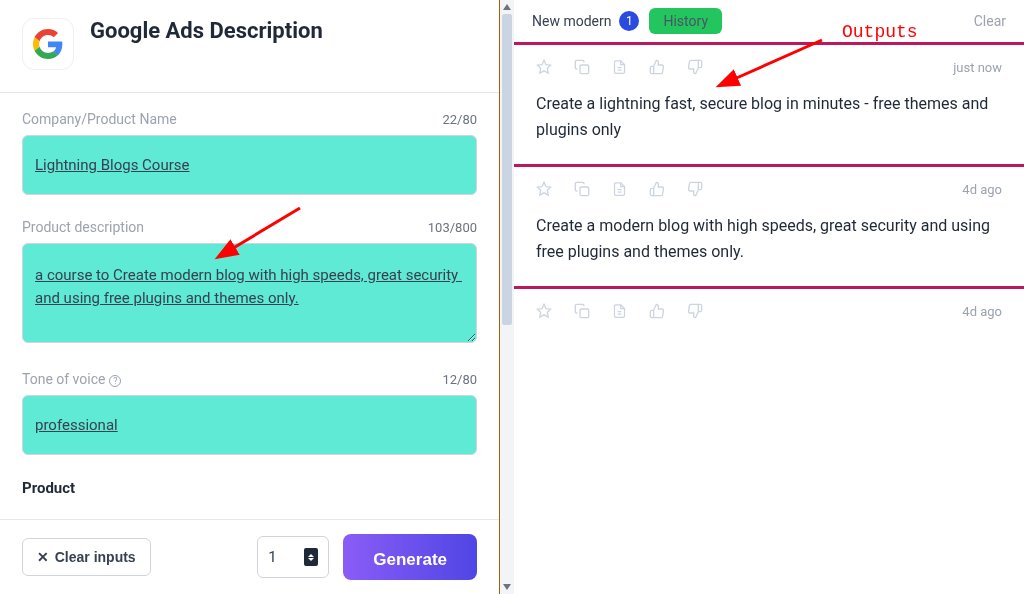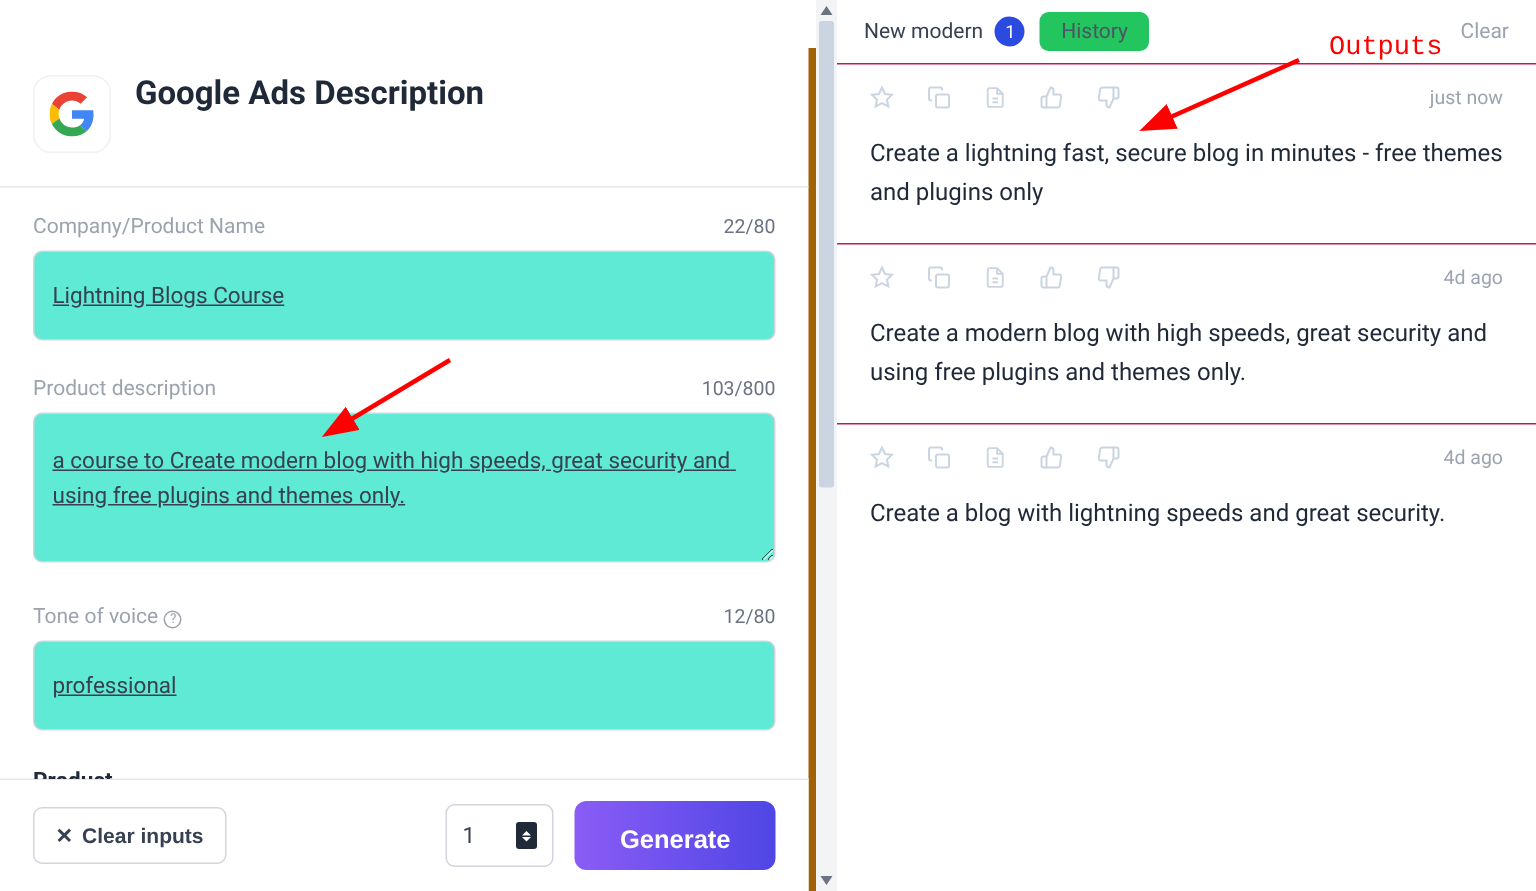--- a/index.html
+++ b/index.html
@@ -11,26 +11,25 @@
     overflow: hidden;
     position: relative;
     color: #1f2937;
   }
   .app {
     display: flex;
     height: 100%;
   }
   
   .left {
-    width: 544px;
-    border-right: 5px solid #a16207;
+    width: 500px;
+    border-right: 1px solid #a16207;
     display: flex;
     flex-direction: column;
     position: relative;
-    margin-top: 32px;
   }
   .left-scroll {
     overflow-y: auto;
     flex: 1;
     padding-bottom: 10px;
   }
   .header {
     display: flex;
     align-items: flex-start;
     gap: 16px;
@@ -255,21 +254,21 @@
   }
   .tab-clear {
     margin-left: auto;
     color: #9ca3af;
     cursor: pointer;
   }
   .outputs {
     overflow-y: auto;
   }
   .card {
-    border-top: 1px solid #be185d;
+    border-top: 3px solid #be185d;
     padding: 14px 22px 22px 22px;
   }
   .card-top {
     display: flex;
     align-items: center;
     justify-content: space-between;
     margin-bottom: 16px;
   }
   .card-actions {
     display: flex;
@@ -500,21 +499,20 @@
         </span>
         <span>
           <svg width="16" height="16" viewBox="0 0 24 24" fill="none" stroke="#cbd5e1" stroke-width="2">
                   <path d="M10 15v4a3 3 0 0 0 3 3l4-9V2H5.72a2 2 0 0 0-2 1.7l-1.38 9a2 2 0 0 0 2 2.3H10z"></path>
                   <path d="M17 2h3a2 2 0 0 1 2 2v7a2 2 0 0 1-2 2h-3"></path>
                 </svg>
         </span>
       </div>
       <span class="card-time">4d ago</span>
     </div>
-    <div class="card-text">Create a blog with lightning speeds and great security.</div>
   </div>
 </div>
 
     <svg class="anno" style="left:200px; top:30px;" width="120" height="60">
       <defs>
         <marker id="ah2" markerWidth="10" markerHeight="10" refX="2" refY="3" orient="auto">
           <path d="M0,0 L0,6 L8,3 z" fill="#ff0000"></path>
         </marker>
       </defs>
       <line x1="108" y1="10" x2="18" y2="50" stroke="#ff0000" stroke-width="3" marker-end="url(#ah2)"></line>

